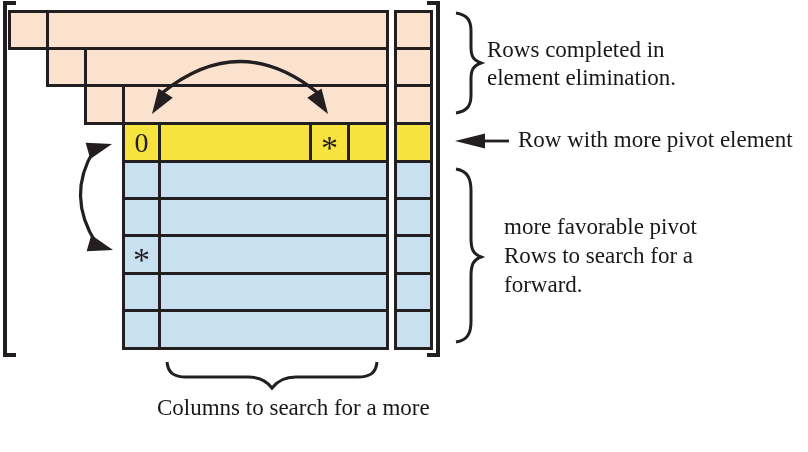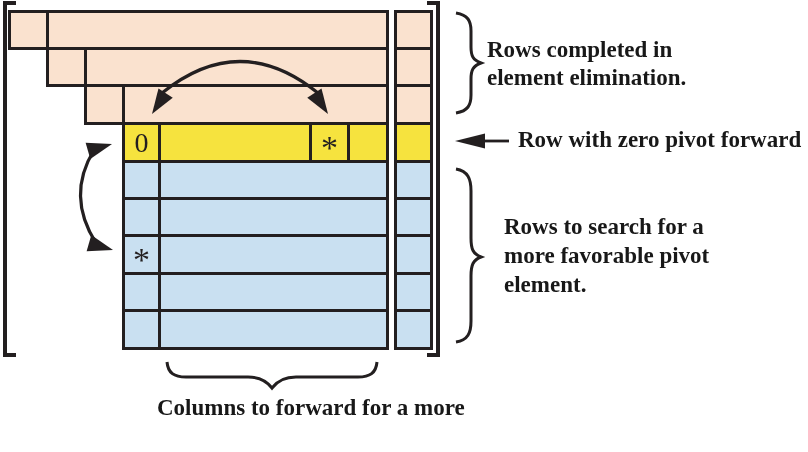--- a/index.html
+++ b/index.html
@@ -28,21 +28,21 @@
   }
   .sym{
     position:absolute;top:0;bottom:0;
     display:flex;align-items:center;justify-content:center;
     color:#231f20;
   }
   .zero{font-size:28px;}
   .ast{font-size:34px;padding-top:10px;}
   .lbl{
     position:absolute;font-size:23px;line-height:28px;
-    color:#181818;white-space:nowrap;z-index:4;font-weight:bold;
+    color:#181818;white-space:nowrap;z-index:4;
   }
   .lbl div{white-space:nowrap;}
 </style>
 </head>
 <body>
 
 <div id="canvas">
 
   <div class="mrow" style="left: 8px; top: 10px; width: 381px; height: 40px; background-color: rgb(250, 226, 207); border-color: rgb(35, 31, 32);">
     <i class="vd" style="left: 35px; background-color: rgb(35, 31, 32);"></i>
@@ -116,25 +116,25 @@
     <path d="M 456,169 C 468,171 471,179 471,191 L 471,238 C 471,249 473,254 481,257 C 473,260 471,265 471,276 L 471,321 C 471,333 468,340 456,342" fill="none" stroke-width="3" style="stroke: rgb(35, 31, 32);"></path>
 
     <path d="M 167,362 C 168,373 174,377 186,377 L 248,377 C 259,377 266,380 272,388 C 278,380 285,377 296,377 L 358,377 C 370,377 376,373 377,362" fill="none" stroke-width="3" style="stroke: rgb(35, 31, 32);"></path>
   </svg>
 
   <div class="lbl" style="left:487px;top:36px">
     <div>Rows completed in</div>
     <div>element elimination.</div>
   </div>
 
-  <div class="lbl" style="left:518px;top:126px">Row with zero pivot forward</div>
+  <div class="lbl" style="left:518px;top:126px">Row with more pivot element</div>
 
   <div class="lbl" style="left:504px;top:212px;line-height:29px">
+    <div>more favorable pivot</div>
     <div>Rows to search for a</div>
-    <div>more favorable pivot</div>
-    <div>element.</div>
+    <div>forward.</div>
   </div>
 
   <div class="lbl" style="left:157px;top:394px">
-    <div>Columns to forward for a more</div>
+    <div>Columns to search for a more</div>
   </div>
 
 </div>
 
 </body></html>

